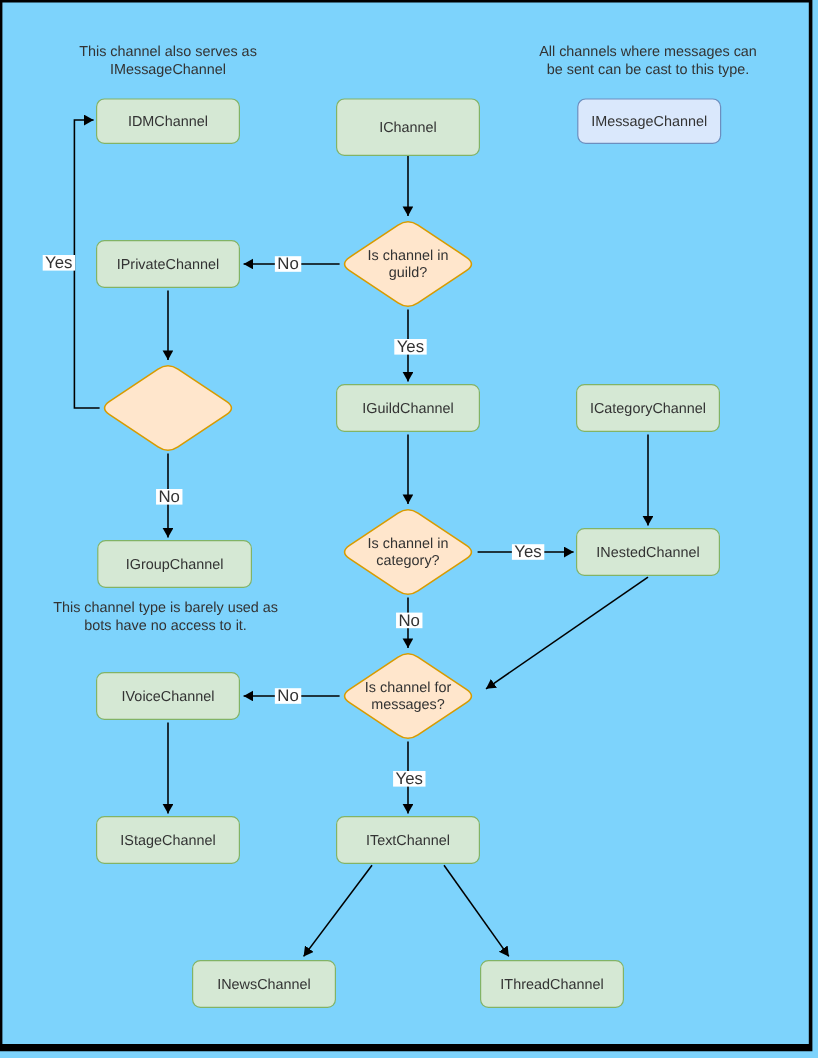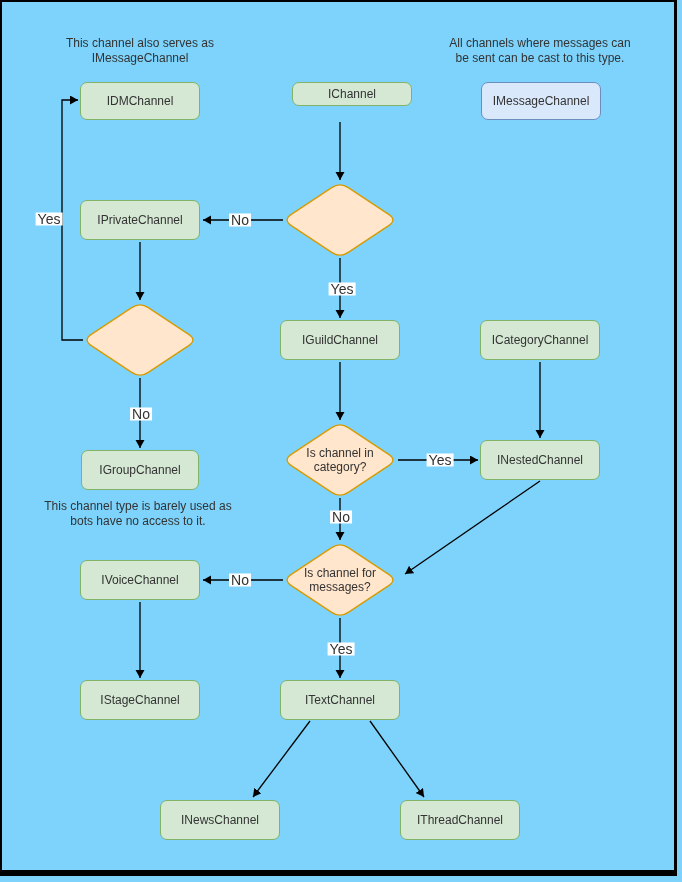--- a/index.html
+++ b/index.html
@@ -102,33 +102,34 @@
   </svg>
 
   <div class="note" style="left:40px; top:36px; width:200px;">This channel also serves as
 IMessageChannel</div>
   <div class="note" style="left:428px; top:36px; width:224px;">All channels where messages can
 be sent can be cast to this type.</div>
   <div class="note" style="left:36px; top:499px; width:204px;">This channel type is barely used as
 bots have no access to it.</div>
 
   <div class="node green" style="left:80px; top:82px; height:38px;">IDMChannel</div>
-  <div class="node green" style="left:292px; top:82px; height:24px;">IChannel</div>
+  <div class="node green" style="left:280px; top:82px; height:48px;">IChannel</div>
   <div class="node blue" style="left:481px; top:82px; height:38px;">IMessageChannel</div>
   <div class="node green" style="left:80px; top:200px;">IPrivateChannel</div>
   <div class="node green" style="left:280px; top:320px;">IGuildChannel</div>
   <div class="node green" style="left:480px; top:320px;">ICategoryChannel</div>
-  <div class="node green" style="left:81px; top:450px; width:118px;">IGroupChannel</div>
+  <div class="node green" style="left:81px; top:450px; width:129px;">IGroupChannel</div>
   <div class="node green" style="left:480px; top:440px;">INestedChannel</div>
   <div class="node green" style="left:80px; top:560px;">IVoiceChannel</div>
   <div class="node green" style="left:80px; top:680px;">IStageChannel</div>
   <div class="node green" style="left:280px; top:680px;">ITextChannel</div>
   <div class="node green" style="left:400px; top:800px;">IThreadChannel</div>
   <div class="node green" style="left:160px; top:800px;">INewsChannel</div>
 
+  <div class="decision-text" style="left:297px; top:206px;">Is channel in guild?</div>
   <div class="decision-text" style="left:297px; top:446px;">Is channel in category?</div>
   <div class="decision-text" style="left:297px; top:566px;">Is channel for messages?</div>
 
   <div class="edge-label" style="left:240px; top:220px;">No</div>
   <div class="edge-label" style="left:342px; top:289px;">Yes</div>
   <div class="edge-label" style="left:49px; top:219px;">Yes</div>
   <div class="edge-label" style="left:141px; top:414px;">No</div>
   <div class="edge-label" style="left:440px; top:460px;">Yes</div>
   <div class="edge-label" style="left:341px; top:517px;">No</div>
   <div class="edge-label" style="left:240px; top:580px;">No</div>

